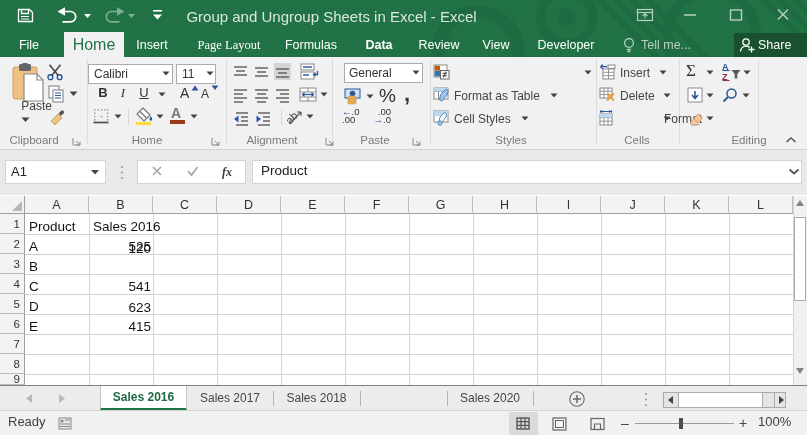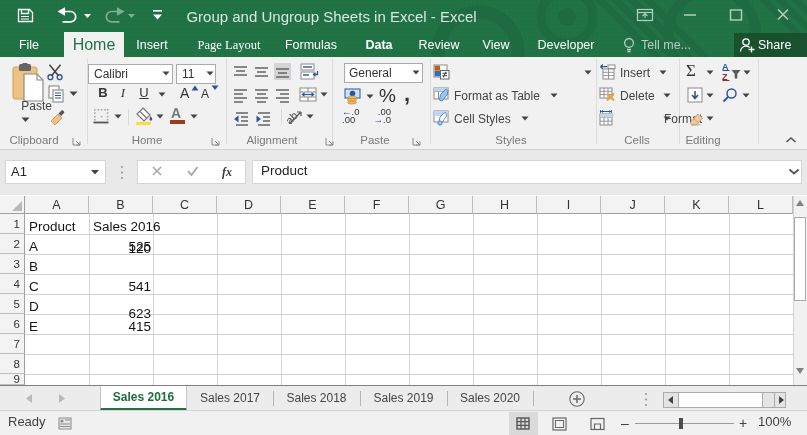--- a/index.html
+++ b/index.html
@@ -416,21 +416,21 @@
     </svg>
 
   <svg class="abs" style="left:687px;top:53px" width="17" height="16" viewBox="0 0 17 16">
     <path d="M3 13 l8-9 4.5 4 -6 7 -4 0 z" fill="#f2c8a0" stroke="#d79c66"></path>
     <path d="M6 8 l5 4.5" stroke="#d79c66"></path>
     <path d="M4 14.8 h9" stroke="#b0b0b0" stroke-width="1.2"></path>
   </svg>
   <svg class="abs" style="left:706px;top:59px" width="8" height="6">
       <path d="M0.5 0.5 l3.5 4 3.5-4 z" fill="#444"></path>
     </svg>
-  <div class="abs glabel" style="left:673px;width:60px;">Editing</div>
+  <div class="abs glabel" style="left:719px;width:60px;">Editing</div>
 
   <svg class="abs" style="left:72px;top:80px" width="10" height="10" viewBox="0 0 10 10">
       <path d="M1 1 v7 h7" stroke="#8a8a8a" fill="none"></path>
       <path d="M4 4 l4 4 m0-3.5 v3.5 h-3.5" stroke="#8a8a8a" fill="none"></path>
     </svg>
   <svg class="abs" style="left:211px;top:80px" width="10" height="10" viewBox="0 0 10 10">
       <path d="M1 1 v7 h7" stroke="#8a8a8a" fill="none"></path>
       <path d="M4 4 l4 4 m0-3.5 v3.5 h-3.5" stroke="#8a8a8a" fill="none"></path>
     </svg>
   <svg class="abs" style="left:325px;top:80px" width="10" height="10" viewBox="0 0 10 10">
@@ -520,42 +520,41 @@
     <div class="abs gridlineH" style="top:198px;"></div>
     <div class="abs cell" style="left:29px;top:23px;width:70px;height:18px;line-height:16px;">Product</div>
     <div class="abs cell" style="left:93px;top:23px;width:120px;height:18px;line-height:16px;">Sales 2016</div>
     <div class="abs cell" style="left:29px;top:43px;width:70px;height:18px;line-height:16px;">A</div>
     <div class="abs cell" style="left:89px;top:43px;width:62px;height:18px;line-height:16px;text-align:right;">525</div>
     <div class="abs cell" style="left:29px;top:63px;width:70px;height:18px;line-height:16px;">B</div>
     <div class="abs cell" style="left:89px;top:45px;width:62px;height:18px;line-height:16px;text-align:right;">120</div>
     <div class="abs cell" style="left:29px;top:83px;width:70px;height:18px;line-height:16px;">C</div>
     <div class="abs cell" style="left:89px;top:83px;width:62px;height:18px;line-height:16px;text-align:right;">541</div>
     <div class="abs cell" style="left:29px;top:103px;width:70px;height:18px;line-height:16px;">D</div>
-    <div class="abs cell" style="left:89px;top:110px;width:62px;height:18px;line-height:16px;text-align:right;">623</div>
+    <div class="abs cell" style="left:89px;top:104px;width:62px;height:18px;line-height:16px;text-align:right;">623</div>
     <div class="abs cell" style="left:29px;top:123px;width:70px;height:18px;line-height:16px;">E</div>
     <div class="abs cell" style="left:89px;top:123px;width:62px;height:18px;line-height:16px;text-align:right;">415</div>
     <div class="abs" style="left:793px;top:0;width:14px;height:190px;background:#f1f1f1;border-left:1px solid #d4d4d4;"></div>
     <svg class="abs" style="left:795px;top:3px" width="10" height="9">
       <path d="M5 1 L1 7 h8 z" fill="#828282"></path>
     </svg>
     <div class="abs" style="left:794px;top:21px;width:12px;height:84px;background:#fff;border:1px solid #ababab;"></div>
     <svg class="abs" style="left:795px;top:170px" width="10" height="9">
       <path d="M5 8 L1 2 h8 z" fill="#828282"></path>
     </svg>
   </div>
 
 <div class="abs" id="sheetbar">
   <svg class="abs" style="left:23px;top:7px" width="45" height="11" viewBox="0 0 45 11">
     <path d="M9 1 L3 5.5 L9 10 z" fill="#b9b9b9"></path>
     <path d="M36 1 L42 5.5 L36 10 z" fill="#b9b9b9"></path>
   </svg>
   <div class="abs stab" style="left:100px;width:87px;background:#fff;border-bottom:3px solid #217346;border-left:1px solid #c6c6c6;border-right:1px solid #c6c6c6;color:#1e6c41;font-weight:bold;top:0;height:25px;line-height:22px;">Sales 2016</div>
   <div class="abs stab" style="left:187px;width:86px;">Sales 2017</div>
   <div class="abs stab" style="left:273px;width:87px;">Sales 2018</div>
-  <div class="abs stab" style="left:360px;width:87px;">Sales 2019</div>
   <div class="abs stab" style="left:447px;width:86px;">Sales 2020</div>
   <div class="abs" style="left:273px;top:5px;width:1px;height:15px;background:#b5b5b5"></div>
   <div class="abs" style="left:360px;top:5px;width:1px;height:15px;background:#b5b5b5"></div>
   <div class="abs" style="left:447px;top:5px;width:1px;height:15px;background:#b5b5b5"></div>
   <div class="abs" style="left:533px;top:5px;width:1px;height:15px;background:#b5b5b5"></div>
   <svg class="abs" style="left:567px;top:3px" width="20" height="20" viewBox="0 0 20 20">
     <circle cx="10" cy="10" r="7.2" fill="none" stroke="#6a6a6a" stroke-width="1.1"></circle>
     <path d="M10 6 v8 M6 10 h8" stroke="#6a6a6a" stroke-width="1.5"></path>
   </svg>
   <svg class="abs" style="left:643px;top:6px" width="6" height="16">

